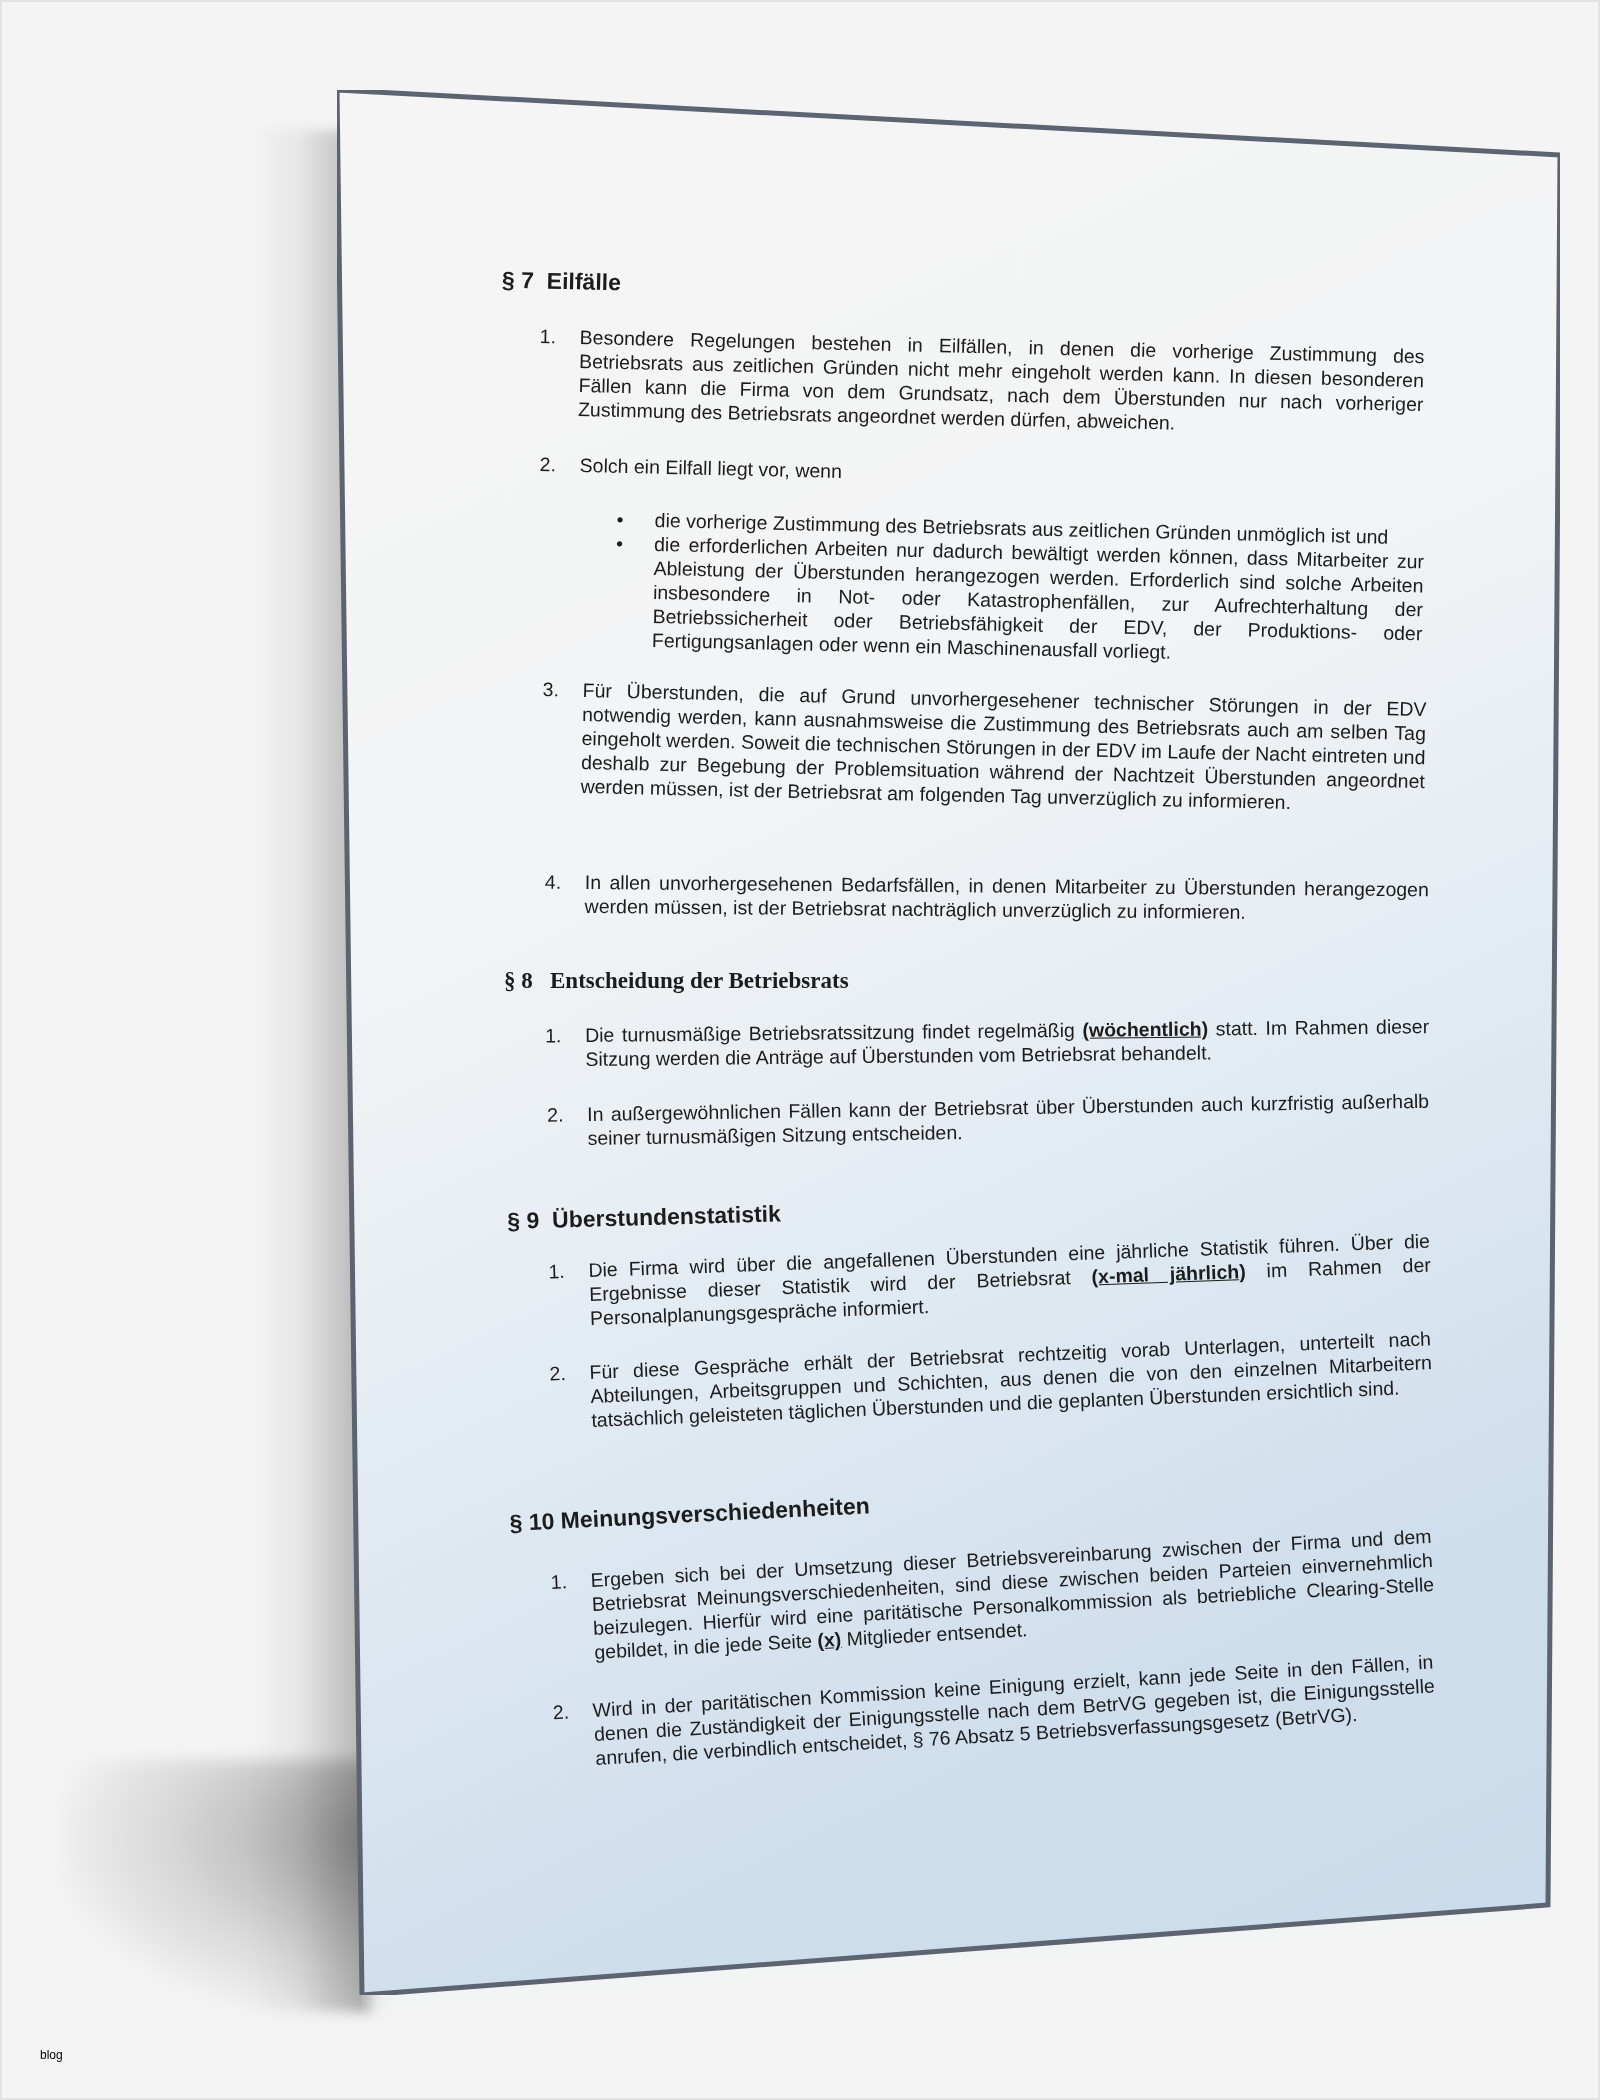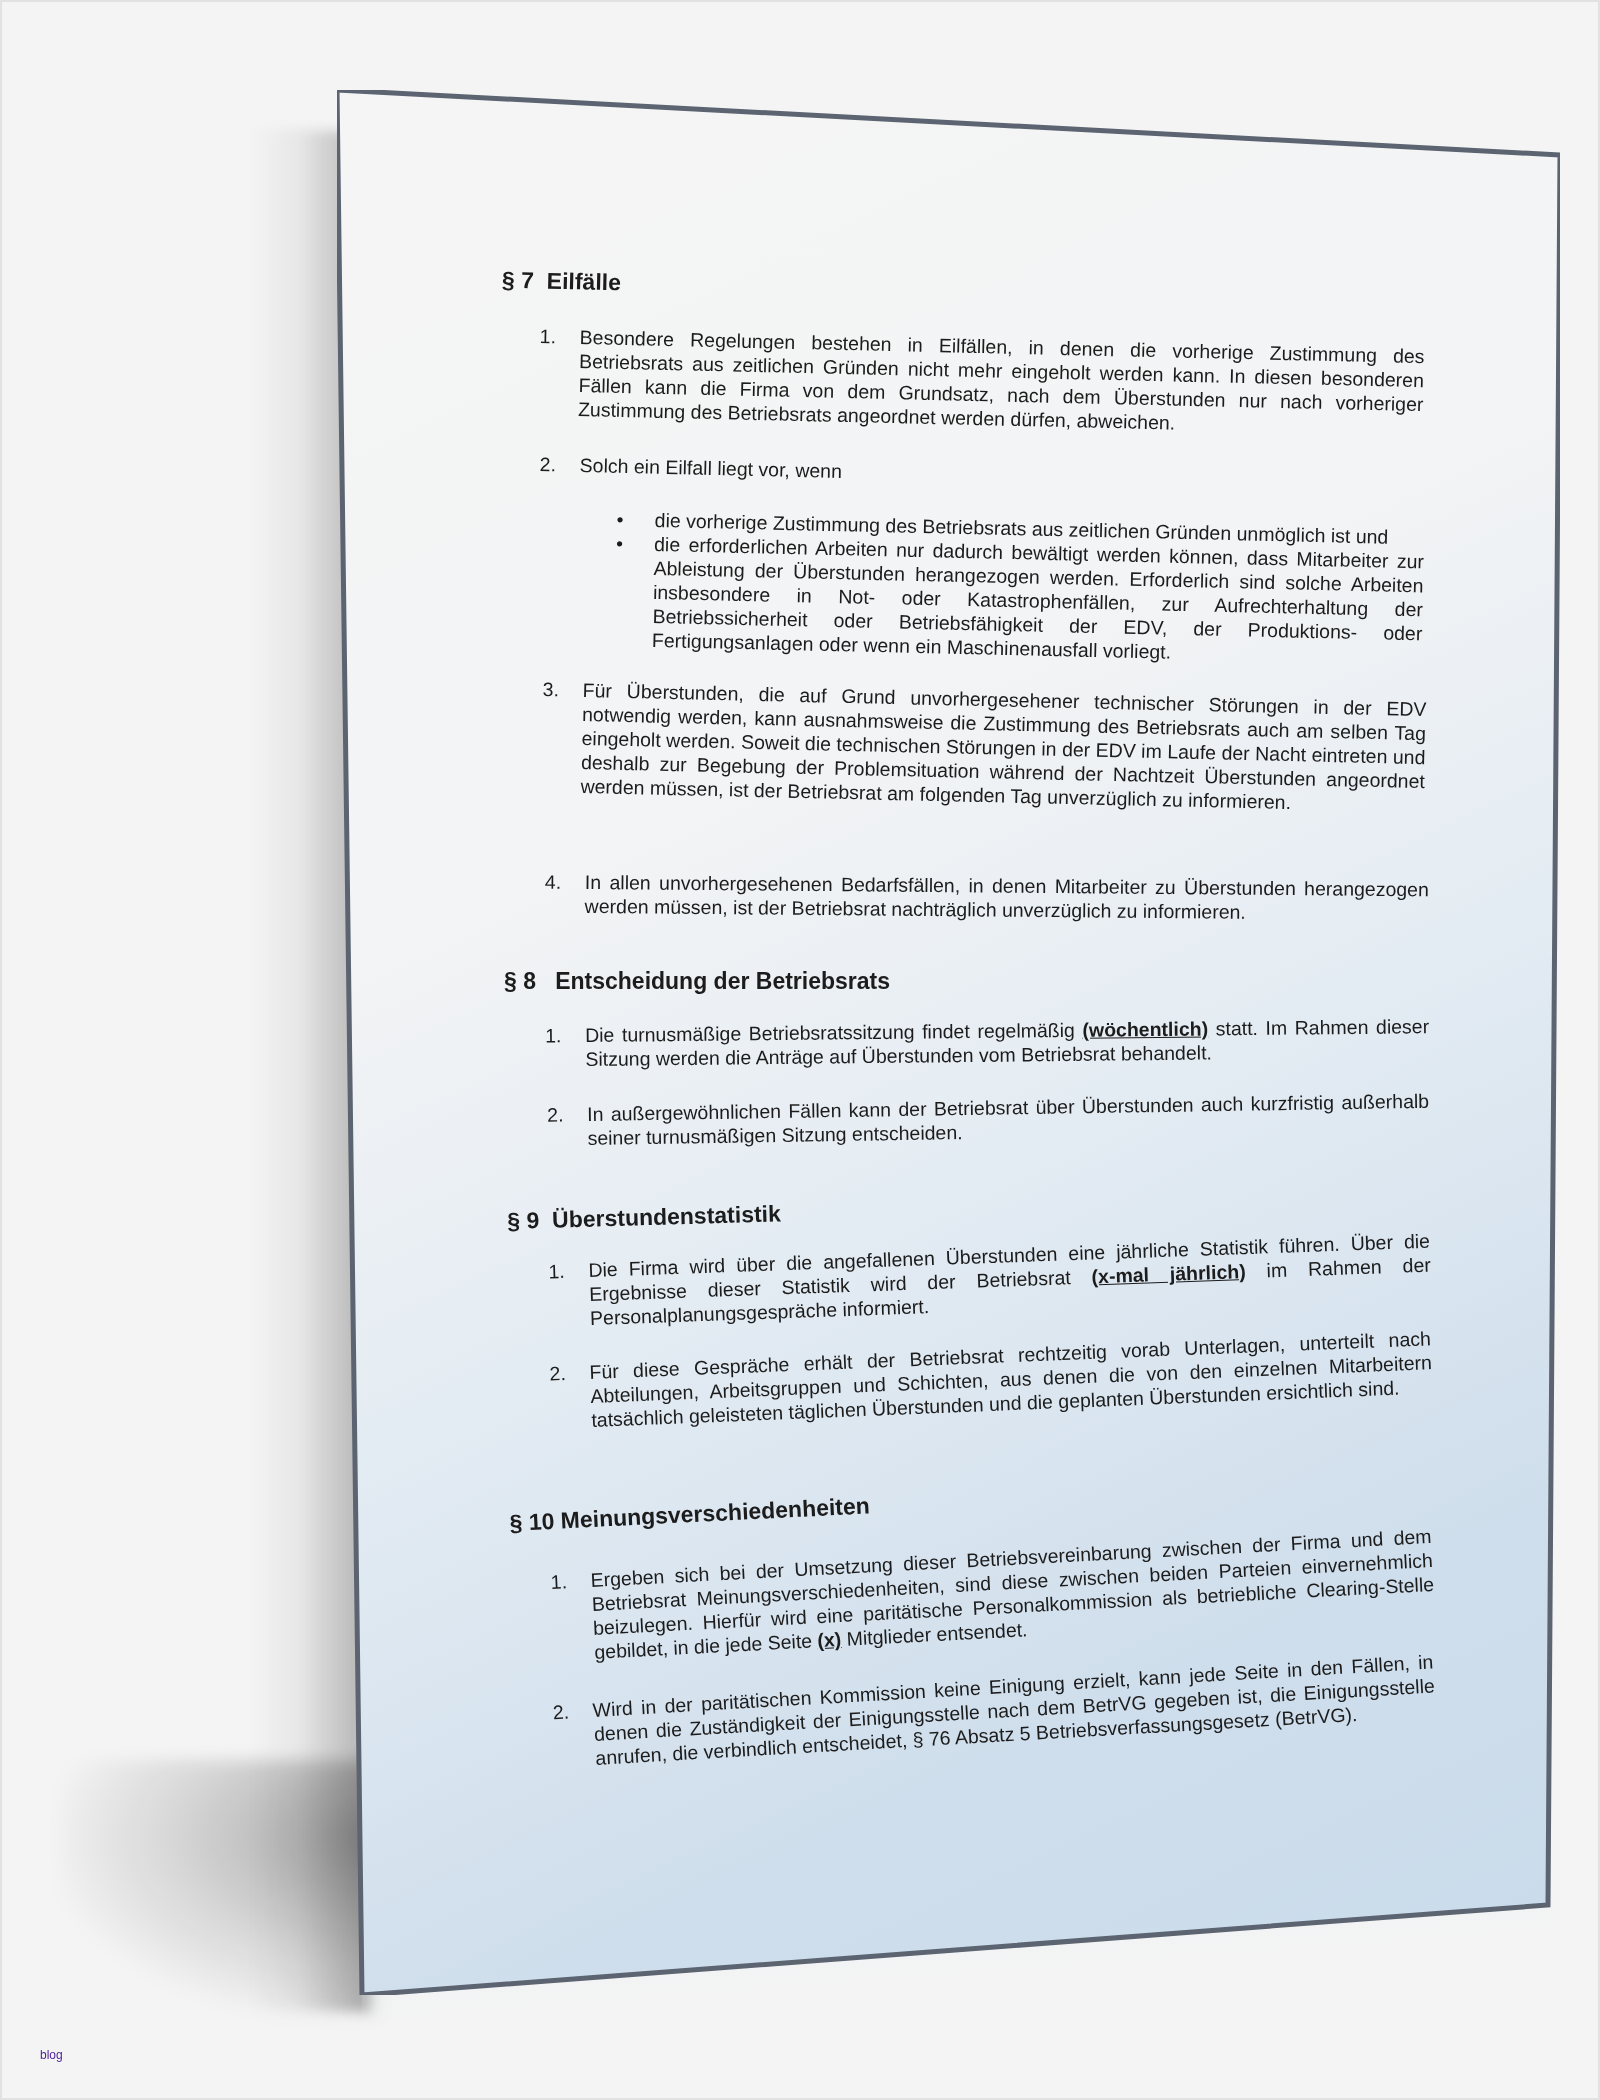--- a/index.html
+++ b/index.html
@@ -24,21 +24,21 @@
   .content{position:absolute;left:0;top:0;width:1223px;height:1905px;color:#1c1c1c;}
   .sec-title{position:absolute;font-weight:bold;font-size:23px;white-space:nowrap;}
   .item{position:absolute;font-size:19.5px;line-height:24px;}
   .item .n{position:absolute;left:-40px;top:0;}
   .item p{margin:0;text-align:justify;text-align-last:left;}
   .bullets{position:absolute;font-size:19.5px;line-height:24px;}
   .bullets .b{position:relative;padding-left:0;}
   .bullets .b .dot{position:absolute;left:-38px;top:0;}
   .bullets .b p{margin:0;text-align:justify;text-align-last:left;}
   u.ph{font-weight:bold;text-decoration:underline;}
-  .watermark{position:absolute;left:40px;top:2048px;font-size:12px;color:#4c1d95;}
+  .watermark{position:absolute;left:40px;top:2048px;font-size:12px;color:#000000;}
 </style>
 </head>
 <body>
 
 <div class="frame-line"></div>
 <div class="shadow-bottom"></div>
 <div class="shadow-left"></div>
 <div class="reflection"></div>
 
 <div class="page-wrap">
@@ -71,21 +71,21 @@
           <span class="n">3.</span>
           <p>Für Überstunden, die auf Grund unvorhergesehener technischer Störungen in der EDV notwendig werden, kann ausnahmsweise die Zustimmung des Betriebsrats auch am selben Tag eingeholt werden. Soweit die technischen Störungen in der EDV im Laufe der Nacht eintreten und deshalb zur Begebung der Problemsituation während der Nachtzeit Überstunden angeordnet werden müssen, ist der Betriebsrat am folgenden Tag unverzüglich zu informieren.</p>
         </div>
         <div class="item" style="left:248px;top:780px;width:844px;transform:rotate(0.5deg);transform-origin:0 0;">
           <span class="n">4.</span>
           <p>In allen unvorhergesehenen Bedarfsfällen, in denen Mitarbeiter zu Überstunden herangezogen werden müssen, ist der Betriebsrat nachträglich unverzüglich zu informieren.</p>
         </div>
       </div>
 
       <div>
-        <div class="sec-title" style="left:167px;top:878px;">
+        <div class="sec-title" style="left:167px;top:878px;font-family:Liberation Serif, serif;">
           <span>§ 8</span>&nbsp;&nbsp;&nbsp;<span>Entscheidung der Betriebsrats</span>
         </div>
         <div class="item" style="left:248px;top:933px;width:844px;transform:rotate(-0.6deg);transform-origin:0 0;">
           <span class="n">1.</span>
           <p><span>Die turnusmäßige Betriebsratssitzung findet regelmäßig </span><u class="ph">(wöchentlich)</u><span> statt. Im Rahmen dieser Sitzung werden die Anträge auf Überstunden vom Betriebsrat behandelt.</span></p>
         </div>
         <div class="item" style="left:250px;top:1012px;width:842px;transform:rotate(-0.9deg);transform-origin:0 0;">
           <span class="n">2.</span>
           <p>In außergewöhnlichen Fällen kann der Betriebsrat über Überstunden auch kurzfristig außerhalb seiner turnusmäßigen Sitzung entscheiden.</p>
         </div>

